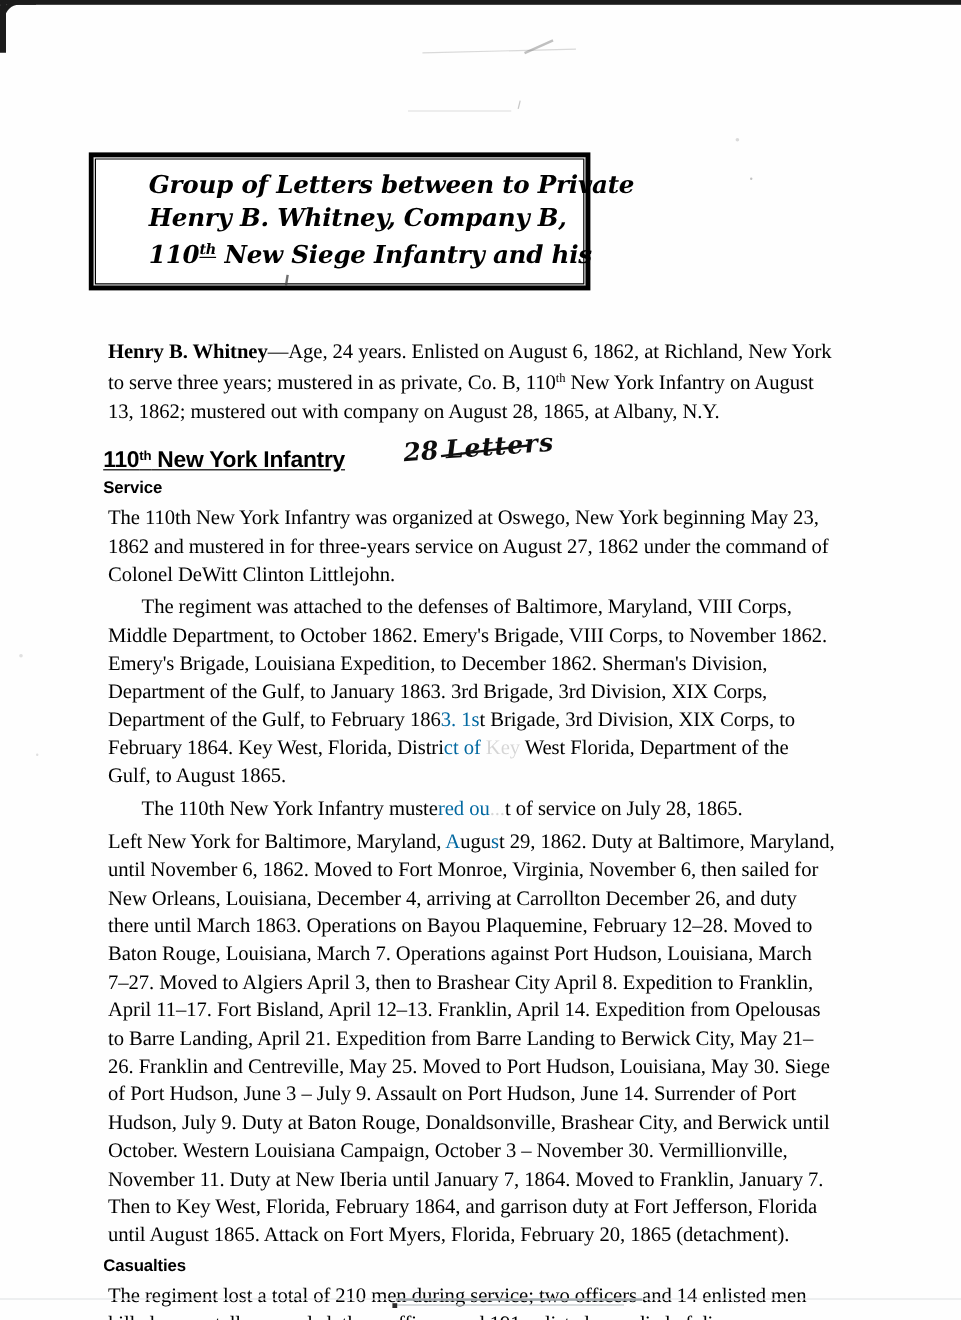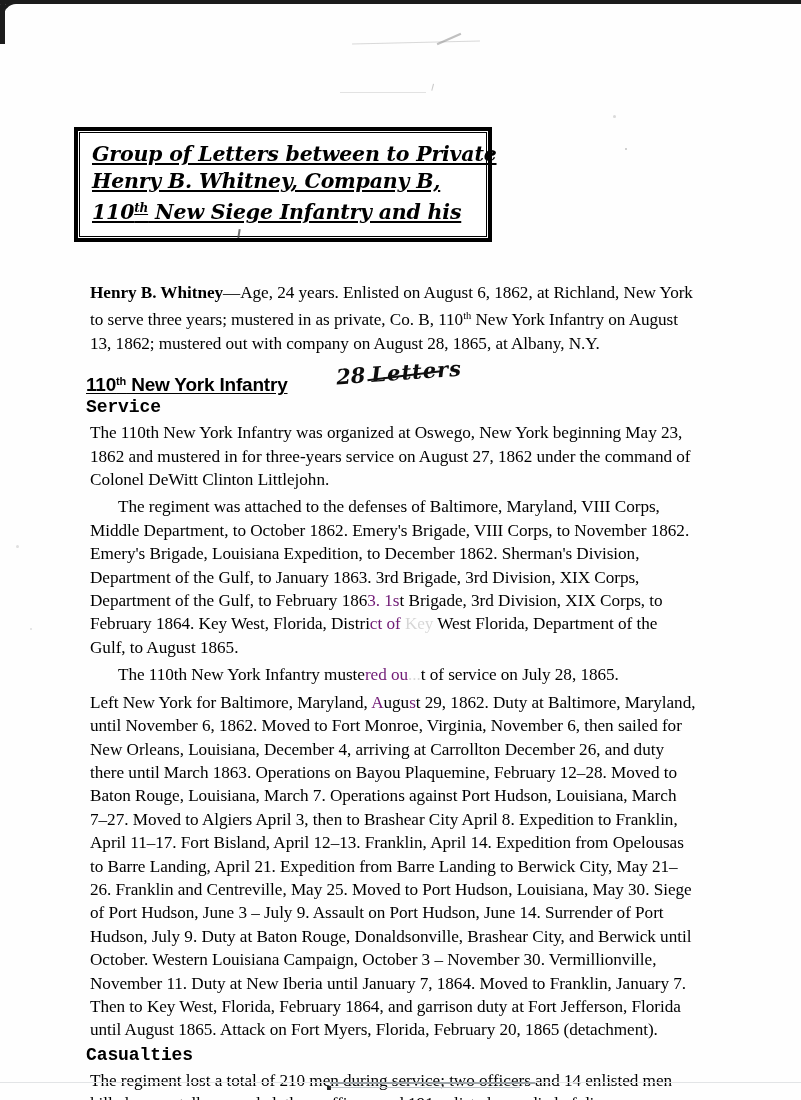--- a/index.html
+++ b/index.html
@@ -136,22 +136,22 @@
   .title-line {
     font-family: "DejaVu Serif", "Liberation Serif", serif;
     font-weight: bold;
     font-style: italic;
     font-size: 20.5px;
     line-height: 27px;
     letter-spacing: -0.2px;
     white-space: nowrap;
   }
   .title-line .u {
-    text-decoration: underline;
     text-underline-offset: 2px;
+    margin-left: 32px;
   }
   .title-line sup {
     font-size: 12px;
     vertical-align: 7px;
     text-decoration: underline;
   }
 
   
   #doc-body {
     position: absolute;
@@ -187,30 +187,30 @@
     letter-spacing: -0.2px;
     display: inline-block;
   }
   h2.section-title sup {
     font-size: 11px;
     vertical-align: 6px;
   }
 
   h3.sub-title {
     margin: 1px 0 0 0;
-    font-family: Liberation Mono, monospace;
+    font-family: Liberation Sans, sans-serif;
     font-weight: bold;
-    font-size: 18px;
+    font-size: 14px;
     line-height: 19px;
     letter-spacing: -0.1px;
   }
 
   
   .faded {
-    color: #701a75;
+    color: #0369a1;
   }
   .dropout {
     color: rgba(0,0,0,0.16);
   }
 
   
   #handwriting {
     position: absolute;
     left: 336px;
     top: 360px;

